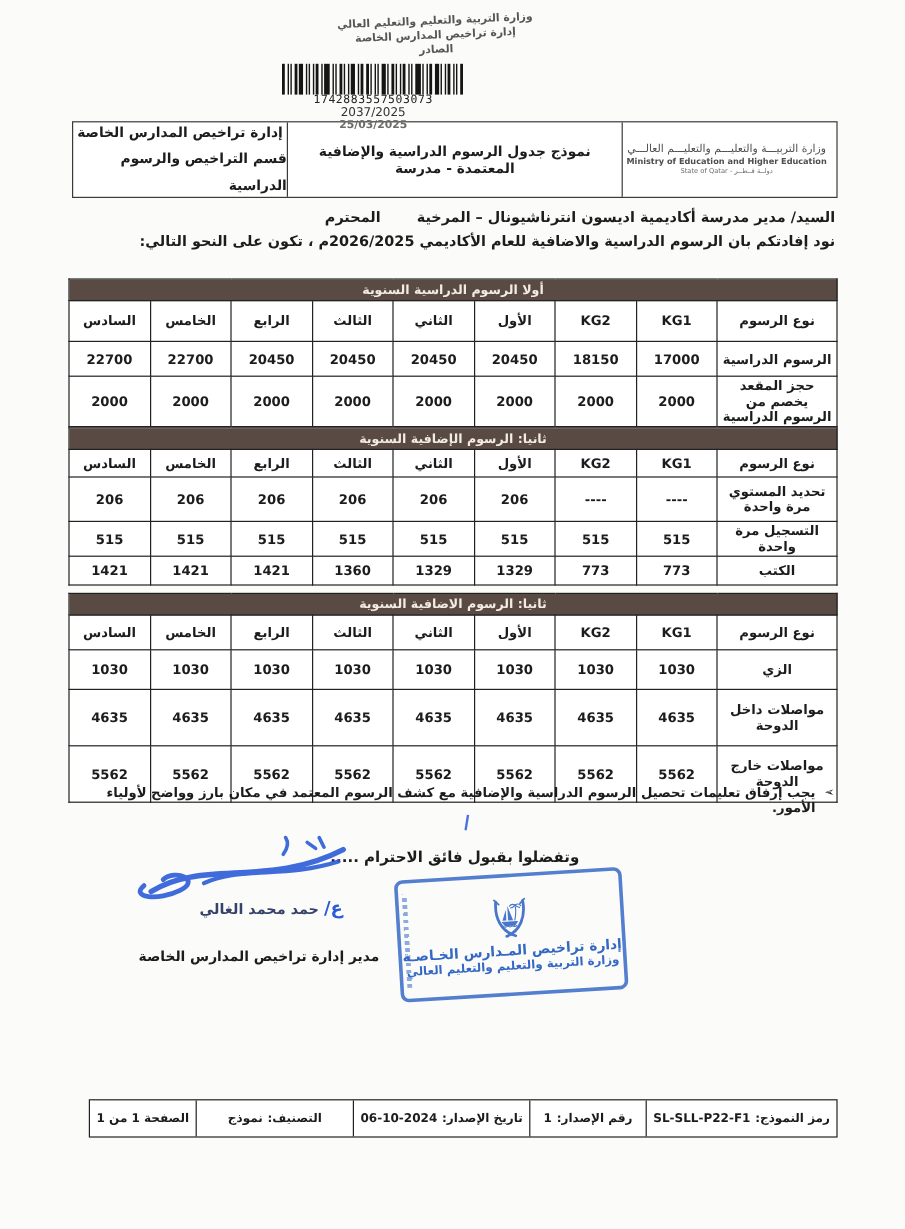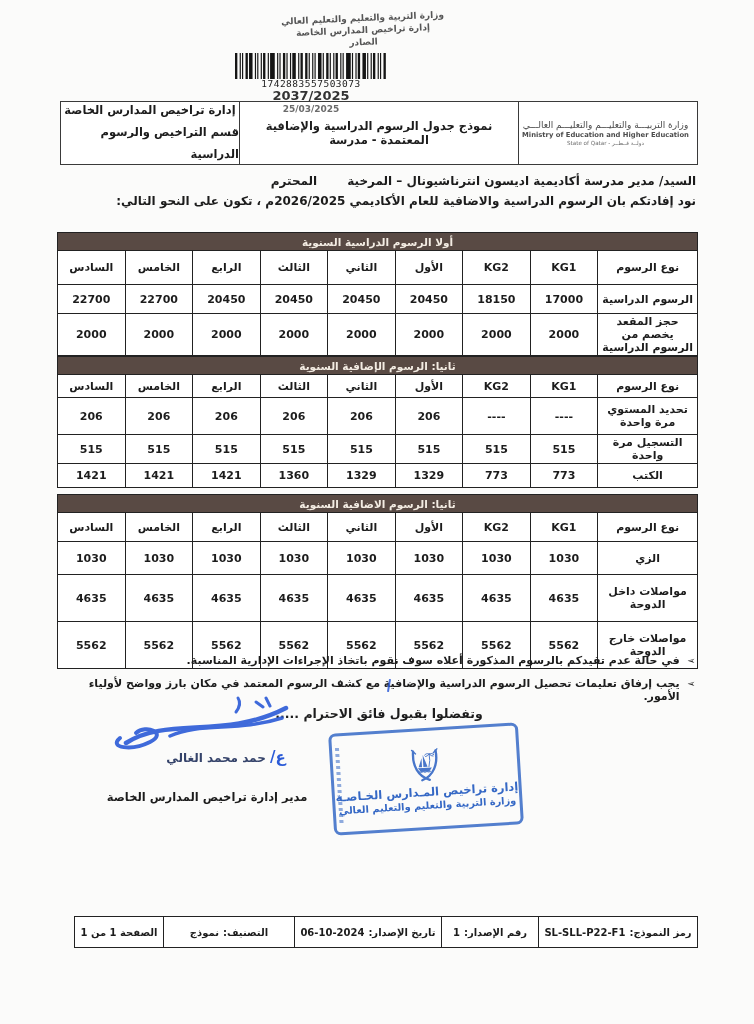--- a/index.html
+++ b/index.html
@@ -12,21 +12,21 @@
   .top-stamp{
     position:absolute;top:12px;left:226px;width:274px;text-align:center;
     transform:rotate(-2.5deg);color:#565656;font-size:9px;font-weight:700;line-height:1.35;
   }
   .barcode-block{
     position:absolute;top:53px;left:226px;width:170px;text-align:center;
     direction:ltr;z-index:3;
   }
   .barcode-block svg{display:block;margin:0 auto;width:152px;height:26px;}
   .bc-num{font-family:"DejaVu Sans Mono",monospace;font-size:9.5px;letter-spacing:.5px;color:#222;line-height:1.1;}
-  .bc-ref{font-size:13px;font-weight:700;color:#333;line-height:1.1;}
+  .bc-ref{font-size:10px;font-weight:400;color:#333;line-height:1.1;}
   .bc-date{font-size:9px;font-weight:700;color:#6b6b6b;line-height:1.15;}
   
   .header-bar{
     position:absolute;top:101px;left:60px;width:636px;height:62px;
     display:flex;border:1.4px solid #3a3a3a;background:#fff;z-index:2;
   }
   .h-cell{display:flex;align-items:center;justify-content:center;}
   .h-logo{width:170px;border-left:1.2px solid #3a3a3a;gap:5px;padding:2px 4px;}
   .h-title{flex:1;border-left:1.2px solid #3a3a3a;font-size:11.5px;font-weight:700;text-align:center;padding:0 6px;}
   .h-dept{width:178px;flex-direction:column;font-size:11.5px;font-weight:700;line-height:1.9;}
@@ -59,21 +59,21 @@
   
   .notes{position:absolute;top:654px;right:59px;width:610px;font-size:11px;font-weight:700;}
   .note{margin-bottom:9px;display:flex;gap:7px;align-items:flex-start;}
   .bullet{display:inline-block;transform:scaleX(-1);font-size:10px;line-height:1.4;color:#2a2a2a;}
   .bullet::before{content:"➢";}
   
   .closing{position:absolute;top:706px;left:233px;width:292px;text-align:center;font-size:12.5px;font-weight:700;}
   .sig-svg{position:absolute;left:106px;top:694px;width:192px;height:62px;z-index:2;}
   .sig-name{position:absolute;left:146px;top:748px;width:160px;text-align:center;font-size:12px;font-weight:700;color:#35436a;}
   .sig-prefix{color:#2b5bd7;font-size:15px;}
-  .sig-title{position:absolute;left:98px;top:790px;width:218px;text-align:center;font-size:11.5px;font-weight:700;}
+  .sig-title{position:absolute;left:98px;top:790px;width:218px;text-align:right;font-size:11.5px;font-weight:700;}
   .stamp{
     position:absolute;left:331px;top:728px;width:184px;height:96px;
     transform:rotate(-3.5deg);border:3px solid rgba(53,104,197,.85);border-radius:7px;
     display:flex;flex-direction:column;align-items:center;justify-content:center;gap:1px;
     color:#3568c5;background:rgba(255,255,255,.02);
   }
   .stamp .emblem{color:#3568c5;opacity:.9;}
   .stamp-l1{font-size:11.5px;font-weight:700;white-space:nowrap;}
   .stamp-l2{font-size:9.8px;font-weight:700;white-space:nowrap;}
   .stamp-ink{position:absolute;left:3px;top:9px;width:4px;height:78px;
@@ -365,24 +365,20 @@
           <td>5562</td>
           <td>5562</td>
         </tr>
       </tbody>
     </table>
   </div>
 
 <div class="notes">
   <div class="note">
     <span class="bullet"></span>
-    <span>في حالة عدم تقيدكم بالرسوم المذكورة أعلاه سوف نقوم باتخاذ الإجراءات الإدارية المناسبة.</span>
-  </div>
-  <div class="note">
-    <span class="bullet"></span>
     <span>يجب إرفاق تعليمات تحصيل الرسوم الدراسية والإضافية مع كشف الرسوم المعتمد في مكان بارز وواضح لأولياء الأمور.</span>
   </div>
 </div>
 
 <div class="closing">وتفضلوا بقبول فائق الاحترام .....</div>
 
 <svg class="sig-svg" viewBox="0 0 192 62" fill="none">
   <g stroke="#2b5bd7" stroke-linecap="round" opacity="0.9">
     <path d="M14 44 C2 54 26 57 44 48 C62 39 40 30 30 39" stroke-width="4"></path>
     <path d="M20 49 C62 22 118 46 180 14" stroke-width="4.5"></path>

